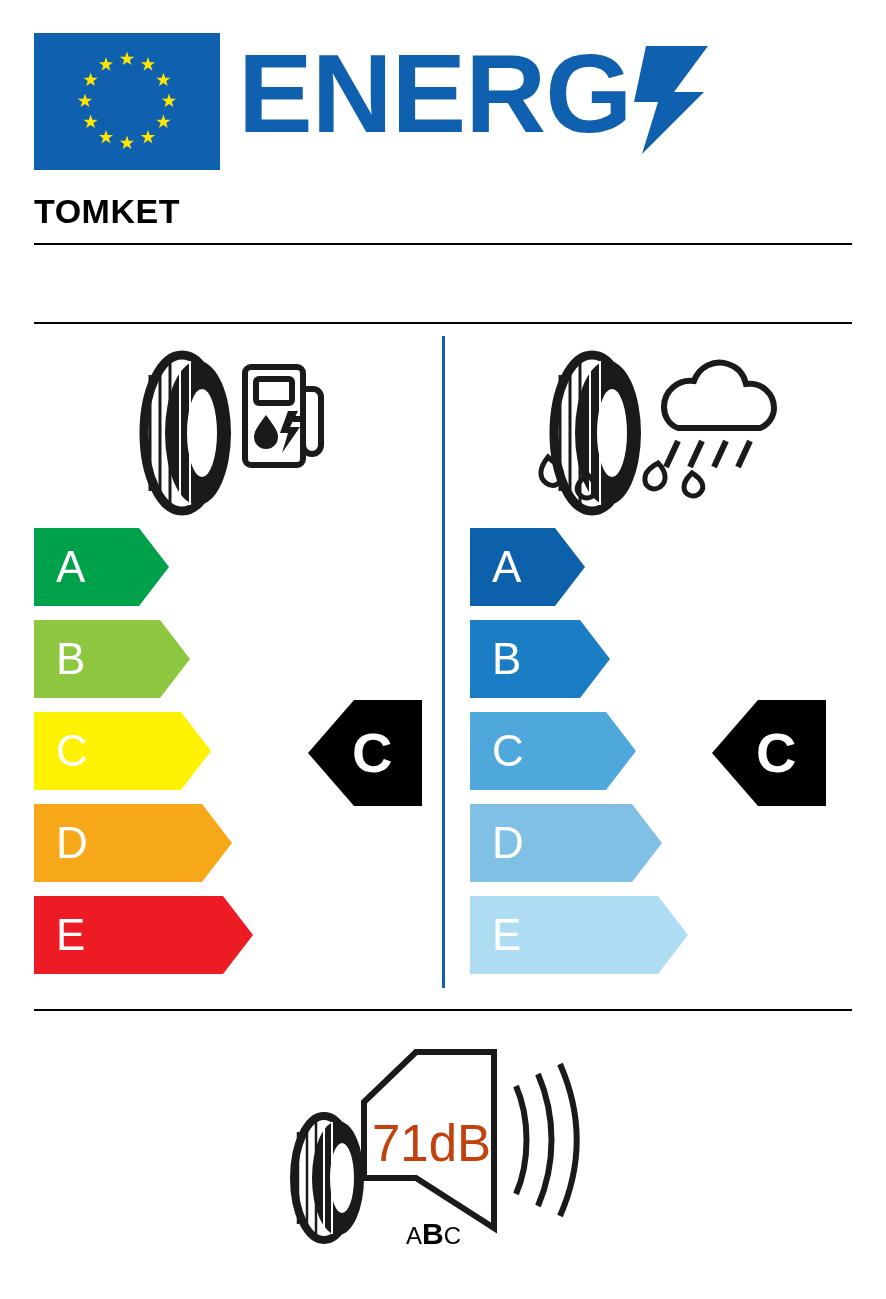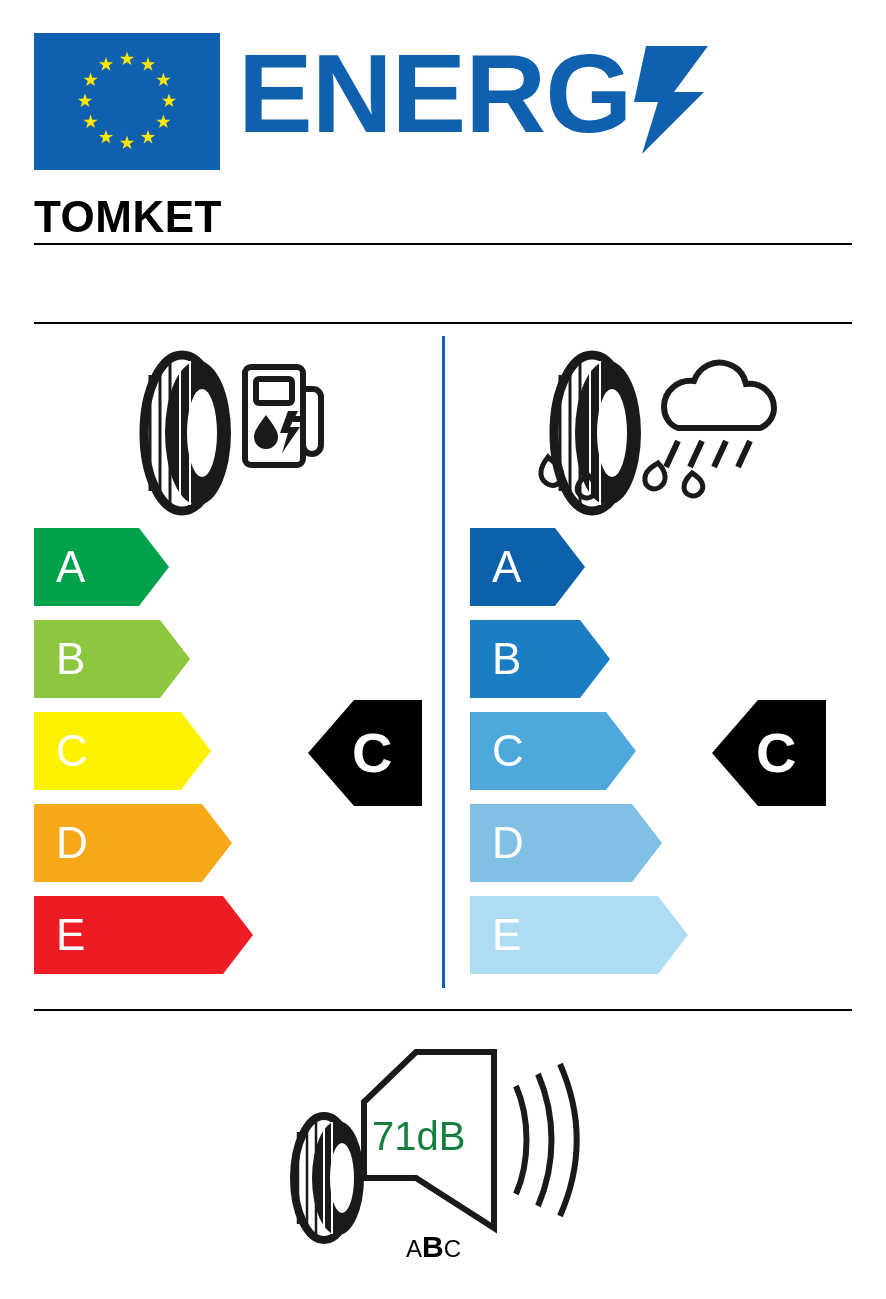--- a/index.html
+++ b/index.html
@@ -36,21 +36,21 @@
     left: 238px;
     top: 40px;
     width: 480px;
     height: 120px;
   }
 
   .brand {
     position: absolute;
     left: 34px;
     top: 192px;
-    font-size: 44px;
+    font-size: 34px;
     font-weight: bold;
     letter-spacing: 0.5px;
     color: #000;
   }
   .rule {
     position: absolute;
     background: #000;
     height: 2px;
   }
   .rule-brand { left: 34px; top: 243px; width: 818px; }
@@ -109,28 +109,28 @@
 
   
   .icon-fuel-tyre { position: absolute; left: 120px; top: 345px; }
   .icon-rain-tyre { position: absolute; left: 530px; top: 345px; }
   .noise-block { position: absolute; left: 276px; top: 1040px; width: 330px; height: 225px; }
 
   .db-text {
     position: absolute;
     left: 96px;
     top: 74px;
-    font-size: 40px;
-    color: #15803d;
+    font-size: 51px;
+    color: #c2410c;
     text-align: center;
   }
   .noise-class {
     position: absolute;
     left: 130px;
-    top: 190px;
+    top: 177px;
     font-size: 24px;
     color: #000;
   }
   .noise-class b { font-size: 30px; }
 </style>
 </head>
 <body>
 
 <div id="label">
 

